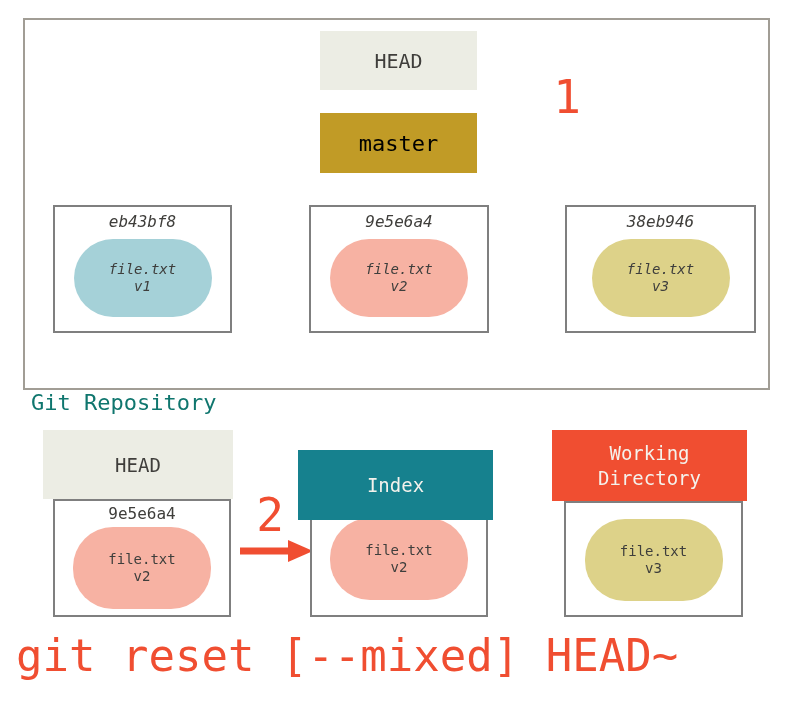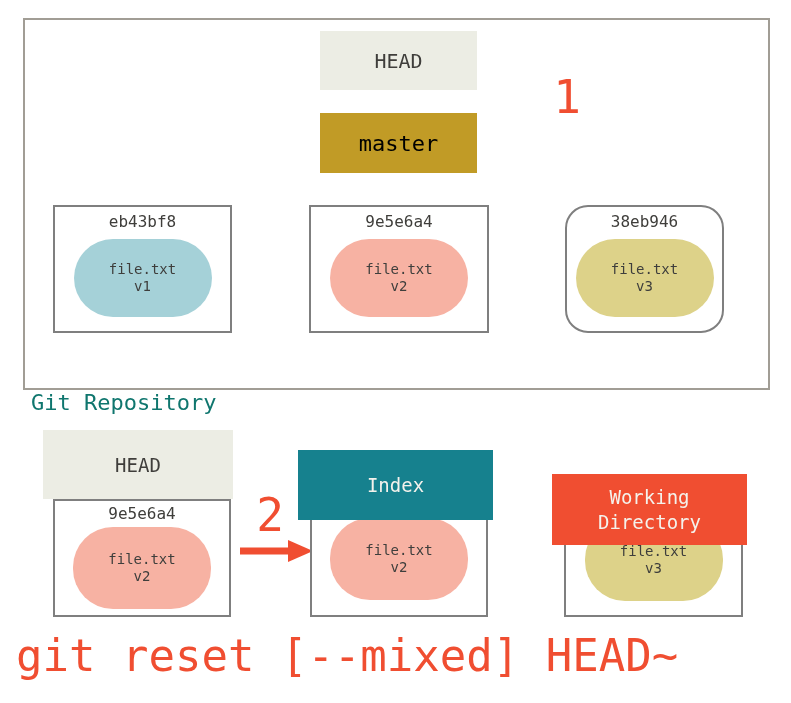--- a/index.html
+++ b/index.html
@@ -21,42 +21,42 @@
     left:320px;top:31px;width:157px;height:59px;background:#ecede4;
     display:flex;align-items:center;justify-content:center;font-size:20px;color:#3f3e3b;
   }
   #master-box{
     left:320px;top:113px;width:157px;height:60px;background:#c19b26;
     display:flex;align-items:center;justify-content:center;font-size:22px;color:#000000;
   }
   
   .commit-box{
     width:179px;height:128px;border:2px solid #7f7f7f;background:#ffffff;box-sizing:border-box;
-    display:flex;flex-direction:column;align-items:center;
+    display:flex;flex-direction:column;align-items:center;font-style:italic;
   }
   #commit-1{left:53px;top:205px;}
   #commit-2{left:309px;top:205px;width:180px;}
-  #commit-3{left:565px;top:205px;width:159px;border-radius:23px;}
+  #commit-3{left:565px;top:205px;width:191px;}
   .commit-hash{margin-top:5px;font-size:16px;color:#3f3e3b;}
   .pill{
     width:138px;height:78px;border-radius:40px;margin-top:8px;
     display:flex;flex-direction:column;align-items:center;justify-content:center;
     font-size:14px;line-height:1.25;color:#3e3e3c;
   }
   .pill-blue{background:#a5d1d8;}
   .pill-salmon{background:#f7b2a3;}
   .pill-khaki{background:#ddd289;}
   
   .col-header{
     display:flex;align-items:center;justify-content:center;text-align:center;
     font-size:19px;z-index:2;
   }
   #head-col-header{left:43px;top:430px;width:190px;height:69px;background:#ecede4;color:#3f3e3b;}
   #index-col-header{left:298px;top:430px;width:195px;height:70px;background:#16818e;color:#f4f2ec;margin-top:20px;}
-  #wd-col-header{left:552px;top:430px;width:195px;height:71px;background:#f04e31;color:#f4f2ec;line-height:1.3;margin-top:44px;}
+  #wd-col-header{left:552px;top:430px;width:195px;height:71px;background:#f04e31;color:#f4f2ec;line-height:1.3;}
   #wd-col-header .wrap{display:inline-block;width:125px;}
   .col-box{
     border:2px solid #7f7f7f;background:#ffffff;box-sizing:border-box;
     display:flex;flex-direction:column;align-items:center;
   }
   #head-col-box{left:53px;top:499px;width:178px;height:118px;}
   #index-col-box{left:310px;top:500px;width:178px;height:117px;}
   #wd-col-box{left:564px;top:501px;width:179px;height:116px;}
   .col-box .pill{height:82px;}
   #index-col-box .pill,#wd-col-box .pill{margin-top:16px;}

